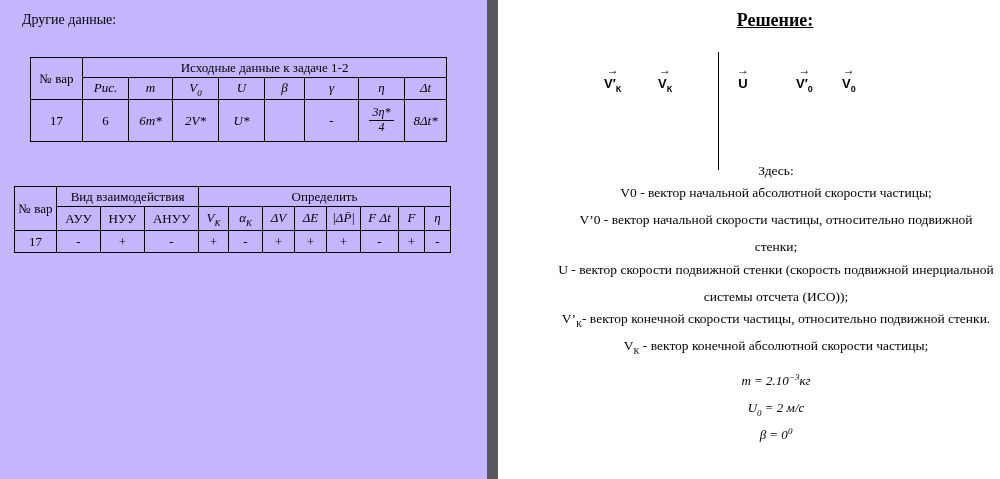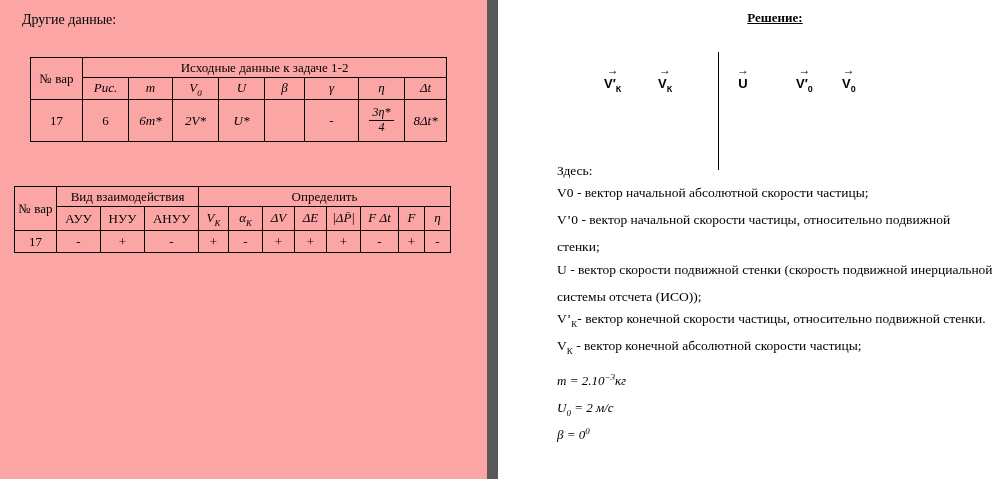--- a/index.html
+++ b/index.html
@@ -1,20 +1,20 @@
 <!DOCTYPE html>
 <html><head>
 <meta charset="utf-8">
 <style>
   * { margin:0; padding:0; box-sizing:border-box; }
   html,body { width:1000px; height:479px; background:#ffffff; color:#000;
               font-family:"Liberation Serif","DejaVu Serif",serif; }
   .stage { position:relative; width:1000px; height:479px; overflow:hidden; background:#fff; }
 
-  .page-left  { position:absolute; left:0;   top:0; width:487px; height:479px; background:#fca5a5; }
+  .page-left  { position:absolute; left:0;   top:0; width:487px; height:479px; background:#c4b5fd; }
   .divider    { position:absolute; left:487px; top:0; width:11px; height:479px; background:#57585a; }
   .page-right { position:absolute; left:498px; top:0; width:502px; height:479px; background:#fff; }
 
   .heading { position:absolute; left:22px; top:12px; font-size:14px; }
 
   table { border-collapse:collapse; table-layout:fixed; font-size:13px; text-align:center; }
   th,td { border:1px solid #000; font-weight:normal; padding:1px 2px; vertical-align:middle; overflow:hidden; }
   sub { font-size:9px; } sup { font-size:9px; }
 
   .t1 { position:absolute; left:30px; top:57px; width:416px; }
@@ -27,30 +27,30 @@
   .frac .num { border-bottom:1px solid #000; padding:0 4px;text-align:right; }
   .frac .den { padding:0 4px; }
 
   .t2 { position:absolute; left:14px; top:186px; width:436px; }
   .t2 tr.hdr th { height:20px; }
   .t2 tr.sub th { height:24px; }
   .t2 tr.sub th.it { font-style:italic; }
   .t2 tr.data td { height:22px; }
 
   .solution-title { position:absolute; left:59px; top:10px; width:436px; text-align:center;
-                    font-weight:bold; text-decoration:underline; font-size:13px; }
+                    font-weight:bold; text-decoration:underline; font-size:18px; }
 
   .diagram { position:absolute; left:0; top:0; width:502px; height:175px; }
   .wall { position:absolute; left:220px; top:52px; width:1px; height:118px; background:#000; }
   .vec { position:absolute; top:66px; display:flex; flex-direction:column; align-items:center;
          font-family:"Liberation Sans","DejaVu Sans",sans-serif; font-size:13px; font-weight:600; }
   .vec .varrow { font-size:12px; line-height:9px; height:10px; font-weight:normal; }
   .vec sub { font-size:9px; }
 
-  .text-block { position:absolute; left:59px; top:160px; width:438px; font-size:13.5px; }
+  .text-block { position:absolute; left:59px; top:160px; width:438px; font-size:13.5px;text-align:center; }
   .text-block p.here { line-height:22px; }
   .text-block p.def  { line-height:22.4px; }
   .text-block p.val  { line-height:18px; font-style:italic; font-size:13px; }
   .vals { margin-top:6px; }
 </style>
 </head>
 <body>
 
 <div class="stage">
 

